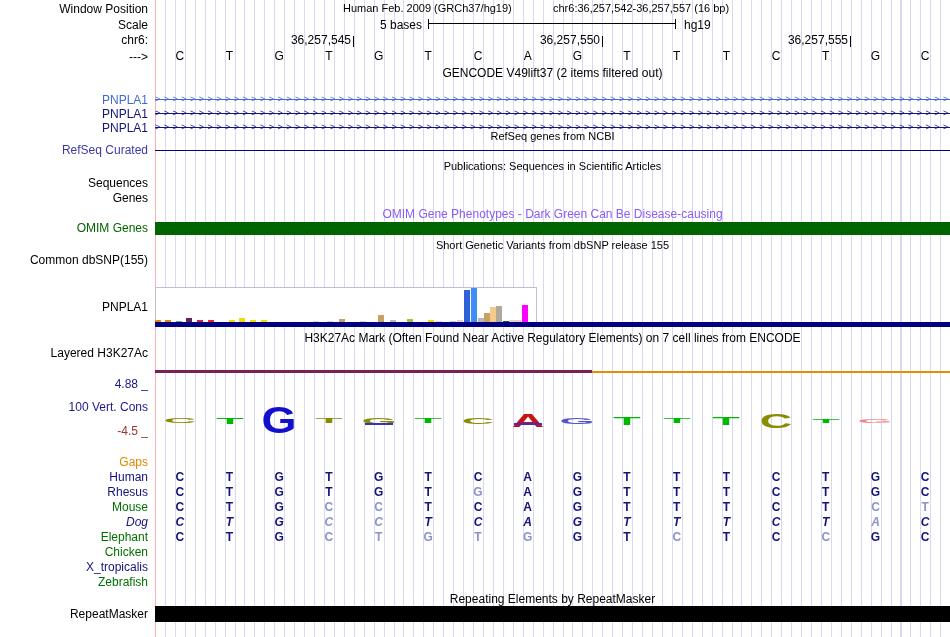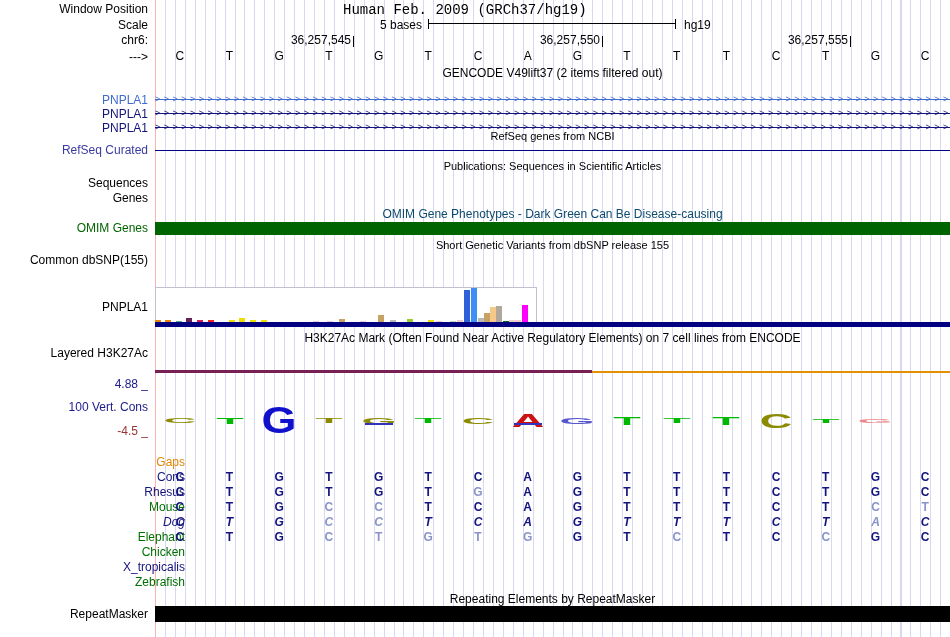--- a/index.html
+++ b/index.html
@@ -4,21 +4,21 @@
 <style>
   html,body{margin:0;padding:0;background:#fff;}
   .browser{position:relative;width:950px;height:637px;background:#fff;overflow:hidden;
            font-family:"Liberation Sans",sans-serif;font-size:12px;color:#000;}
   .grid{position:absolute;left:155px;top:0;width:795px;height:637px;
         background:repeating-linear-gradient(to right,#d8d8f0 0 1px,transparent 1px 9.94px);}
   .edge-line{position:absolute;left:155px;top:0;width:1px;height:637px;background:#ffb0b0;}
   .lbl{position:absolute;left:0;width:148px;text-align:right;white-space:nowrap;}
   .title{position:absolute;left:155px;width:795px;text-align:center;white-space:nowrap;}
   .small{font-size:11px;}
-  .hdr{position:absolute;white-space:nowrap;font-size:14px;font-family:Liberation Mono, monospace;}
+  .hdr{position:absolute;white-space:nowrap;font-size:11px;}
   .cells{position:absolute;left:155px;width:795px;display:flex;}
   .cell{width:49.6875px;text-align:center;flex:0 0 auto;}
   .arrowline{position:absolute;left:155px;width:795px;height:13px;overflow:hidden;
              font-size:9px;line-height:12px;letter-spacing:3.5px;white-space:nowrap;
              background:linear-gradient(to bottom,transparent 6px,currentColor 6px,currentColor 7px,transparent 7px);}
   .hline{position:absolute;}
   .scalebar{position:absolute;left:428px;top:19px;width:246px;height:10px;
             border-left:1px solid #000;border-right:1px solid #000;
             background:linear-gradient(to bottom,transparent 4px,#000 4px,#000 5px,transparent 5px);}
   .tick{position:absolute;width:1px;height:11px;background:#000;top:36px;}
@@ -26,32 +26,33 @@
   .gtex-box{position:absolute;left:155px;top:287px;width:380px;height:36px;background:#fff;
             border:1px solid #c0c0d0;}
   .gtex-bars{position:absolute;left:155px;top:287px;width:795px;height:36px;}
   .gtex-bar{position:absolute;bottom:0;width:6px;}
   .logo{position:absolute;left:155px;top:393px;width:795px;height:40px;}
   .logo-col{position:absolute;bottom:0;width:49.6875px;height:40px;}
   .logo-letter{position:absolute;bottom:12px;left:50%;font-weight:bold;font-size:36px;line-height:0;
                transform-origin:bottom center;font-family:"Liberation Sans",sans-serif;}
   .logo-under{position:absolute;bottom:8px;left:50%;margin-left:-14px;width:28px;height:2px;}
   .aln-row{position:absolute;left:0;width:950px;height:15px;}
-  .aln-label{position:absolute;left:0;width:148px;text-align:right;white-space:nowrap;margin-left:37px;}
+  .aln-label{position:absolute;left:0;width:148px;text-align:right;white-space:nowrap;}
   .aln-cells{position:absolute;left:155px;width:795px;display:flex;font-weight:bold;}
 </style>
 </head>
 <body>
 
 <div class="browser">
   <div class="grid"></div>
   <div class="edge-line"></div>
 
   <span class="lbl" style="top:2px">Window Position</span>
   <span class="hdr" style="left:343px;top:2px">Human Feb. 2009 (GRCh37/hg19)</span>
+  <span class="hdr" style="left:553px;top:2px">chr6:36,257,542-36,257,557 (16 bp)</span>
 
   <span class="lbl" style="top:18px">Scale</span>
   <span style="position:absolute;right:528px;top:18px">5 bases</span>
   <div class="scalebar"></div>
   <span style="position:absolute;left:684px;top:18px">hg19</span>
 
   <span class="lbl" style="top:33px">chr6:</span>
   <div id="ruler-row"></div>
 
   <span class="lbl" style="top:50px">---&gt;</span>
@@ -85,21 +86,21 @@
     </div>
 
   <div class="title small" style="top:130px">RefSeq genes from NCBI</div>
   <span class="lbl" style="top:143px;color:#3a3aa0">RefSeq Curated</span>
   <div class="hline" style="left:155px;top:150px;width:795px;height:1px;background:#000080"></div>
 
   <div class="title small" style="top:160px">Publications: Sequences in Scientific Articles</div>
   <span class="lbl" style="top:176px">Sequences</span>
   <span class="lbl" style="top:191px">Genes</span>
 
-  <div class="title" style="top:207px;color:#0c4a6e">OMIM Gene Phenotypes - Dark Green Can Be Disease-causing</div>
+  <div class="title" style="top:207px;color:#8b5cf6">OMIM Gene Phenotypes - Dark Green Can Be Disease-causing</div>
   <span class="lbl" style="top:221px;color:#006400">OMIM Genes</span>
   <div class="hline" style="left:155px;top:222px;width:795px;height:13px;background:#006400"></div>
 
   <div class="title small" style="top:239px">Short Genetic Variants from dbSNP release 155</div>
   <span class="lbl" style="top:253px">Common dbSNP(155)</span>
 
   <span class="lbl" style="top:300px">PNPLA1</span>
   <div class="gtex-box"></div>
   <div class="gtex-bars" id="gtex-bars">
       <div class="gtex-bar" style="left: 0px; height: 3px; background: rgb(232, 130, 12);"></div>
@@ -193,21 +194,21 @@
         <span class="logo-letter" style="color: rgb(238, 136, 136); transform: translateX(-50%) scale(1.25, 0.153846);">G</span>
       </div>
       <div class="logo-col" style="left: 745.312px;"></div>
     </div>
 
   <div id="multiz-rows">
       <div class="aln-row" style="top: 455px;">
         <div class="aln-label" style="color: rgb(224, 136, 0);">Gaps</div>
       </div>
       <div class="aln-row" style="top: 470px;">
-        <div class="aln-label" style="color: rgb(19, 19, 126);">Cons</div>
+        <div class="aln-label" style="color: rgb(19, 19, 126);">Human</div>
         <div class="aln-cells">
           <div class="cell" style="color: rgb(19, 19, 126);">C</div>
           <div class="cell" style="color: rgb(19, 19, 126);">T</div>
           <div class="cell" style="color: rgb(19, 19, 126);">G</div>
           <div class="cell" style="color: rgb(19, 19, 126);">T</div>
           <div class="cell" style="color: rgb(19, 19, 126);">G</div>
           <div class="cell" style="color: rgb(19, 19, 126);">T</div>
           <div class="cell" style="color: rgb(19, 19, 126);">C</div>
           <div class="cell" style="color: rgb(19, 19, 126);">A</div>
           <div class="cell" style="color: rgb(19, 19, 126);">G</div>

